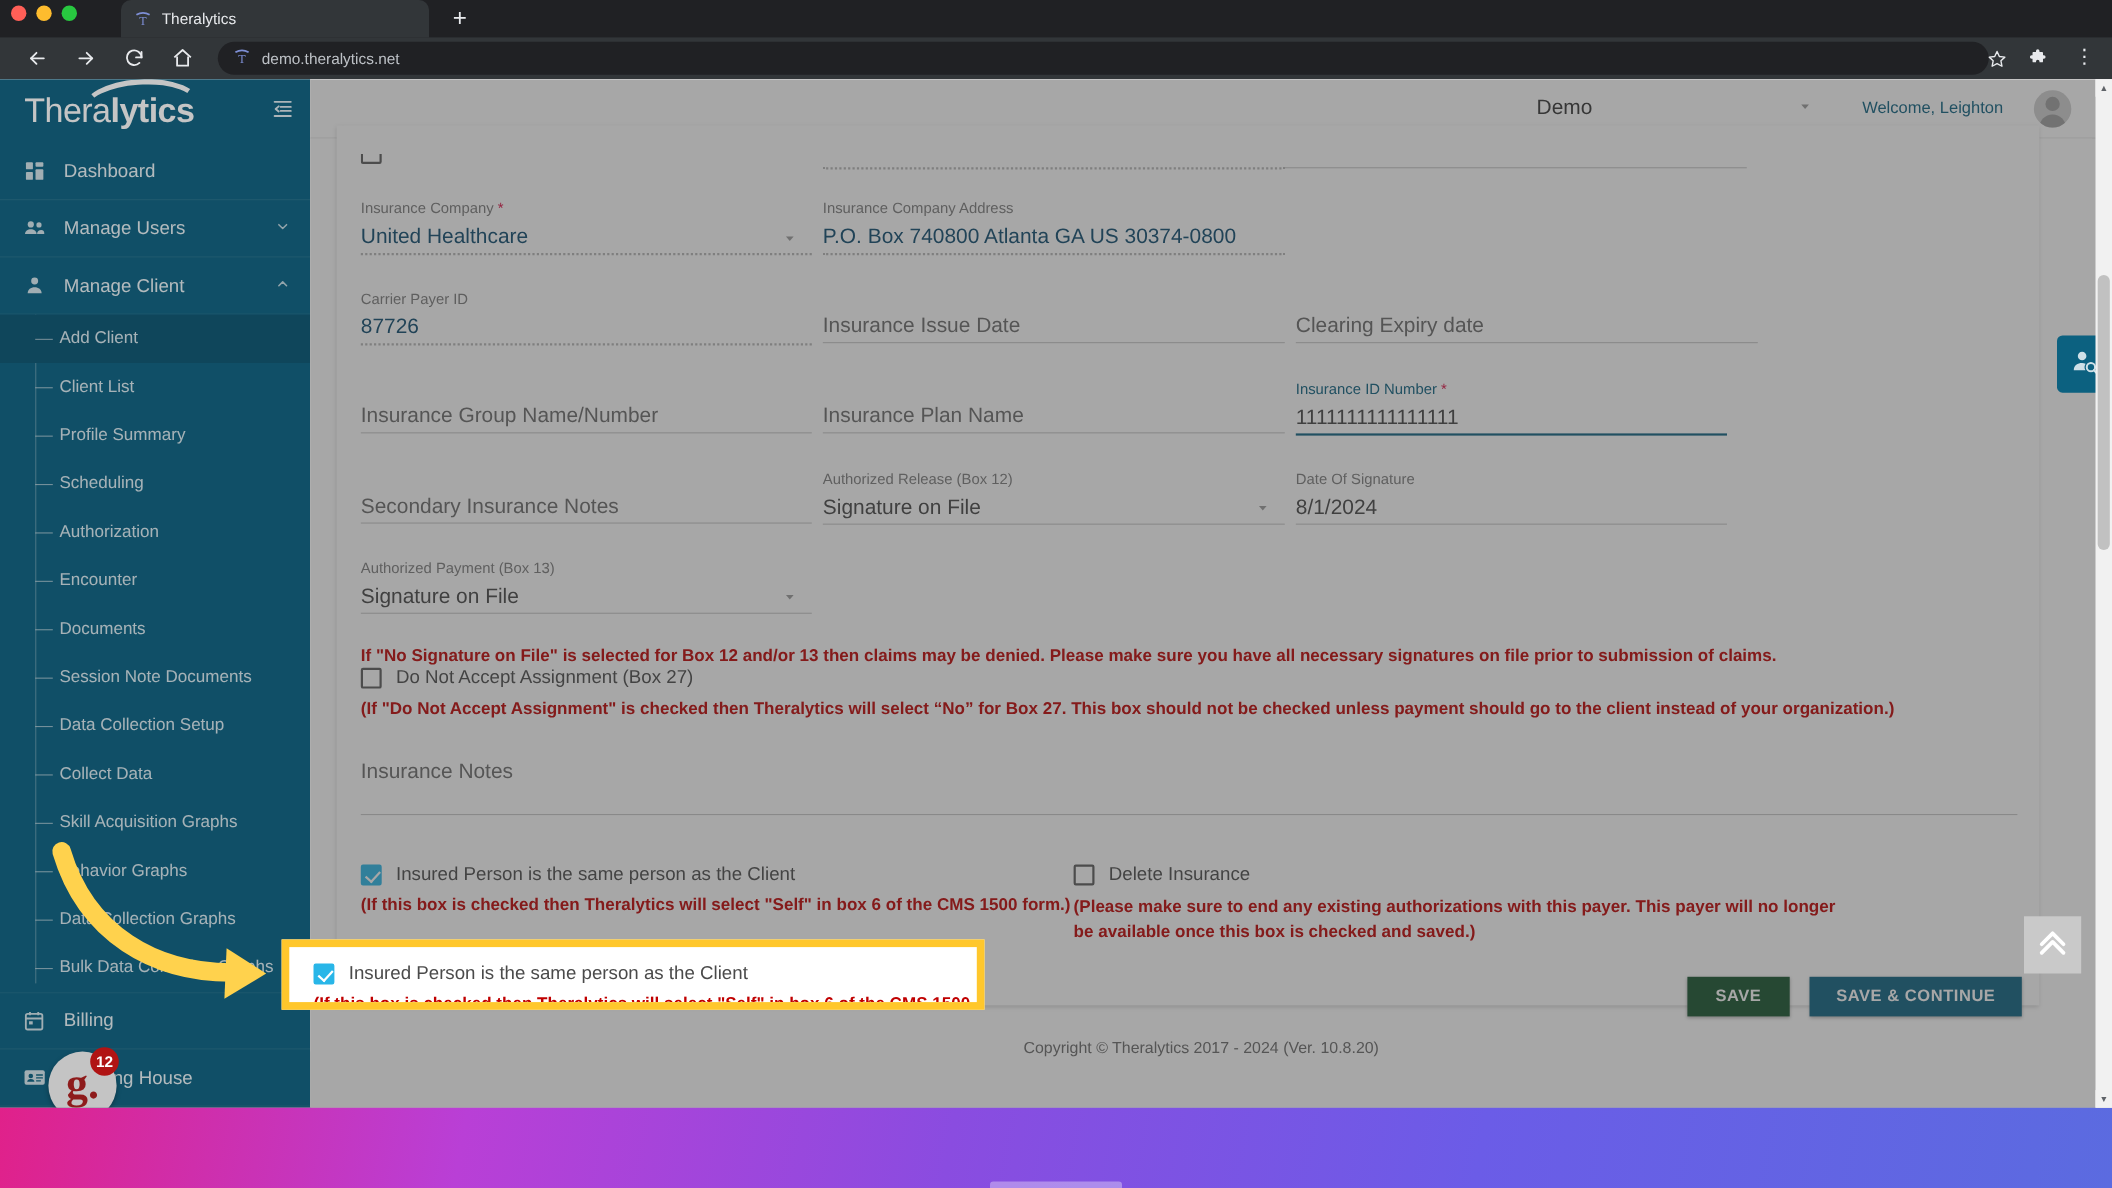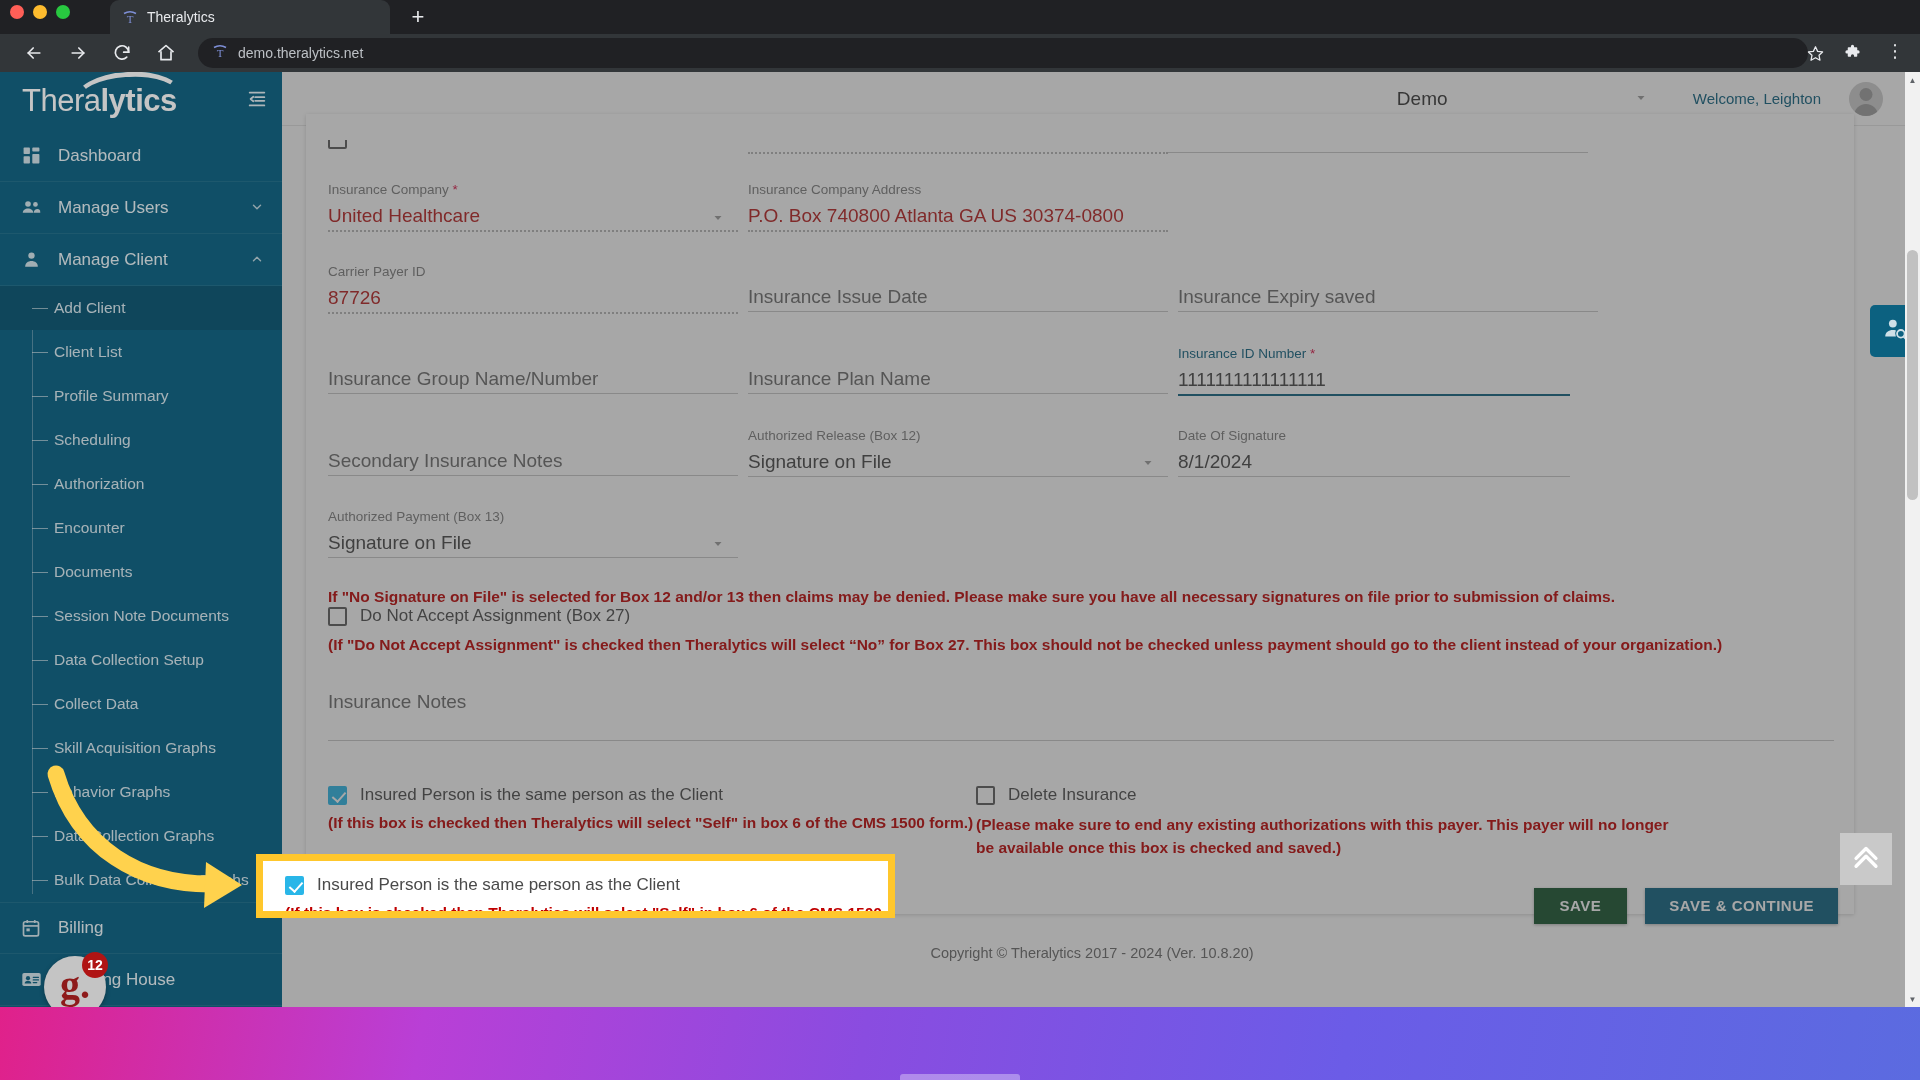--- a/index.html
+++ b/index.html
@@ -89,21 +89,21 @@
   .card { position:absolute; left:24px; top:-12px; width:1548px; height:800px; background:#fff;
           box-shadow:0 1px 4px rgba(0,0,0,.18); }
 
   
   .formgrid { position:absolute; left:22px; top:26px; width:1510px; }
   .row { display:flex; gap:0; }
   .fld { position:relative; padding-bottom:6px; }
   .fld .lbl { font-size:13.5px; color:#7d7d7d; margin-bottom:5px; }
   .fld .lbl .req { color:#d14; }
   .fld .lbl.focused { color:#0c6180; }
-  .fld .val { font-size:19px; color:#b91c1c; height:28px; display:flex; align-items:center; }
+  .fld .val { font-size:19px; color:#0c4a6e; height:28px; display:flex; align-items:center; }
   .fld .val.placeholder { color:#6b6b6b; }
   .fld .val.dark { color:#444; }
   .fld .ul-dot { height:0; border-bottom:2px dotted #b6b6b6; }
   .fld .ul-solid { height:0; border-bottom:1px solid #c9c9c9; }
   .fld .ul-focus { height:0; border-bottom:2px solid #0c6180; }
   .fld .dd { position:absolute; right:14px; bottom:12px; color:#9b9b9b; font-size:11px; }
   .spacer-lbl { height:19px; }
 
   .warn { color:#c00000; font-weight:bold; font-size:15.5px; }
 
@@ -419,21 +419,21 @@
                 <div class="val">87726</div>
                 <div class="ul-dot"></div>
               </div>
               <div class="fld" style="width:420px; margin-right:10px;">
                 <div class="spacer-lbl"></div>
                 <div class="val placeholder">Insurance Issue Date</div>
                 <div class="ul-solid"></div>
               </div>
               <div class="fld" style="width:420px;">
                 <div class="spacer-lbl"></div>
-                <div class="val placeholder">Insurance Expiry saved</div>
+                <div class="val placeholder">Clearing Expiry date</div>
                 <div class="ul-solid"></div>
               </div>
             </div>
 
             <div class="row" style="margin-top:26px;">
               <div class="fld" style="width:410px; margin-right:10px;">
                 <div class="spacer-lbl"></div>
                 <div class="val placeholder">Insurance Group Name/Number</div>
                 <div class="ul-solid"></div>
               </div>

